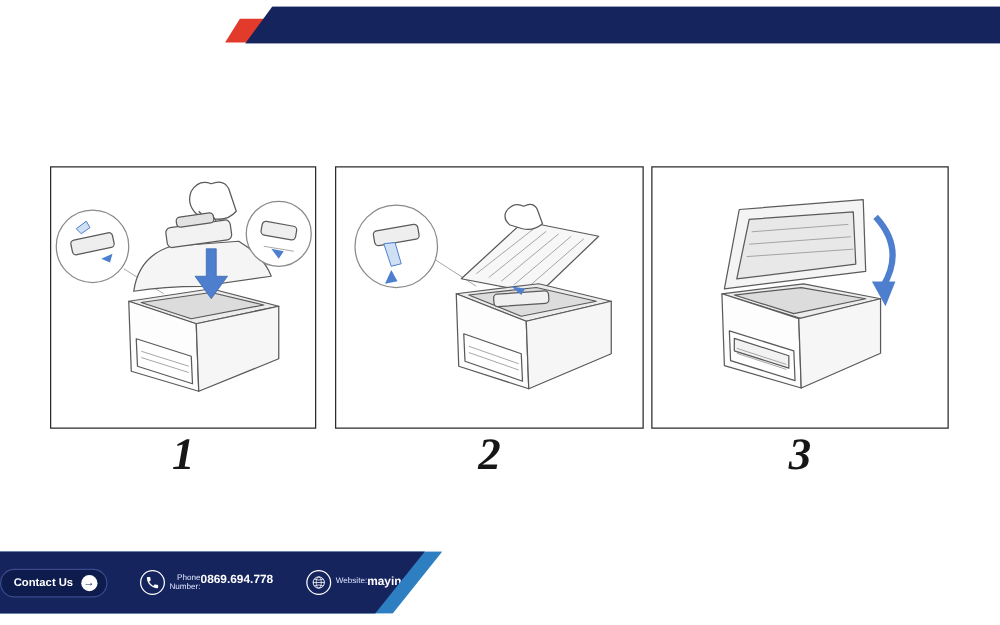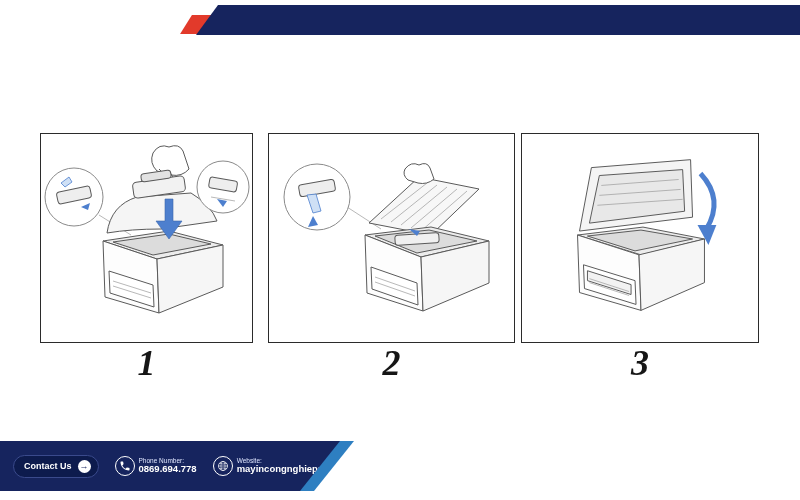--- a/index.html
+++ b/index.html
@@ -25,31 +25,31 @@
         font-size:36px;color:#161616;text-align:center;line-height:38px;margin-top:1px;}
   .step1{left:40px;width:213px;}
   .step2{left:268px;width:247px;}
   .step3{left:521px;width:238px;}
 
   
   .footer-accent{position:absolute;left:0;top:441px;width:354px;height:50px;background:#2e7fc1;
         clip-path:polygon(0 0,100% 0,calc(100% - 40px) 100%,0 100%);}
   .footer-band{position:absolute;left:0;top:441px;width:340px;height:50px;background:#16245e;
         clip-path:polygon(0 0,100% 0,calc(100% - 40px) 100%,0 100%);
-        display:flex;align-items:center;gap:16px;padding-left:13px;box-sizing:border-box;color:#fff;}
+        display:flex;align-items:center;gap:26px;padding-left:0;box-sizing:border-box;color:#fff;}
   .contact-btn{display:flex;align-items:center;gap:6px;background:#0d1b4d;border:1px solid #3a4a8c;
         border-radius:14px;padding:4px 7px 4px 10px;cursor:pointer;}
   .contact-label{font-size:9px;font-weight:700;color:#fff;white-space:nowrap;}
   .arrow-circle{width:13px;height:13px;border-radius:50%;background:#fff;color:#16245e;
         font-size:9px;line-height:13px;text-align:center;font-weight:700;}
   .f-item{display:flex;align-items:center;gap:4px;}
   .f-icon{width:20px;height:20px;border-radius:50%;border:1.3px solid #fff;box-sizing:border-box;
         display:flex;align-items:center;justify-content:center;flex:0 0 auto;}
   .f-icon svg{width:12px;height:12px;display:block;}
-  .f-text{display:flex;flex-direction:column;line-height:1.15;}
+  .f-text{display:flex;flex-direction:row;line-height:1.15;text-align:right;}
   .f-label{font-size:6.5px;color:#dfe6ff;}
   .f-value{font-size:9.5px;font-weight:700;color:#fff;white-space:nowrap;}
 
   .ink{stroke:#5a5a5a;stroke-width:1;stroke-linejoin:round;}
   .thin{stroke:#9a9a9a;stroke-width:0.7;}
 </style>
 </head>
 <body>
 
 <div class="page">

